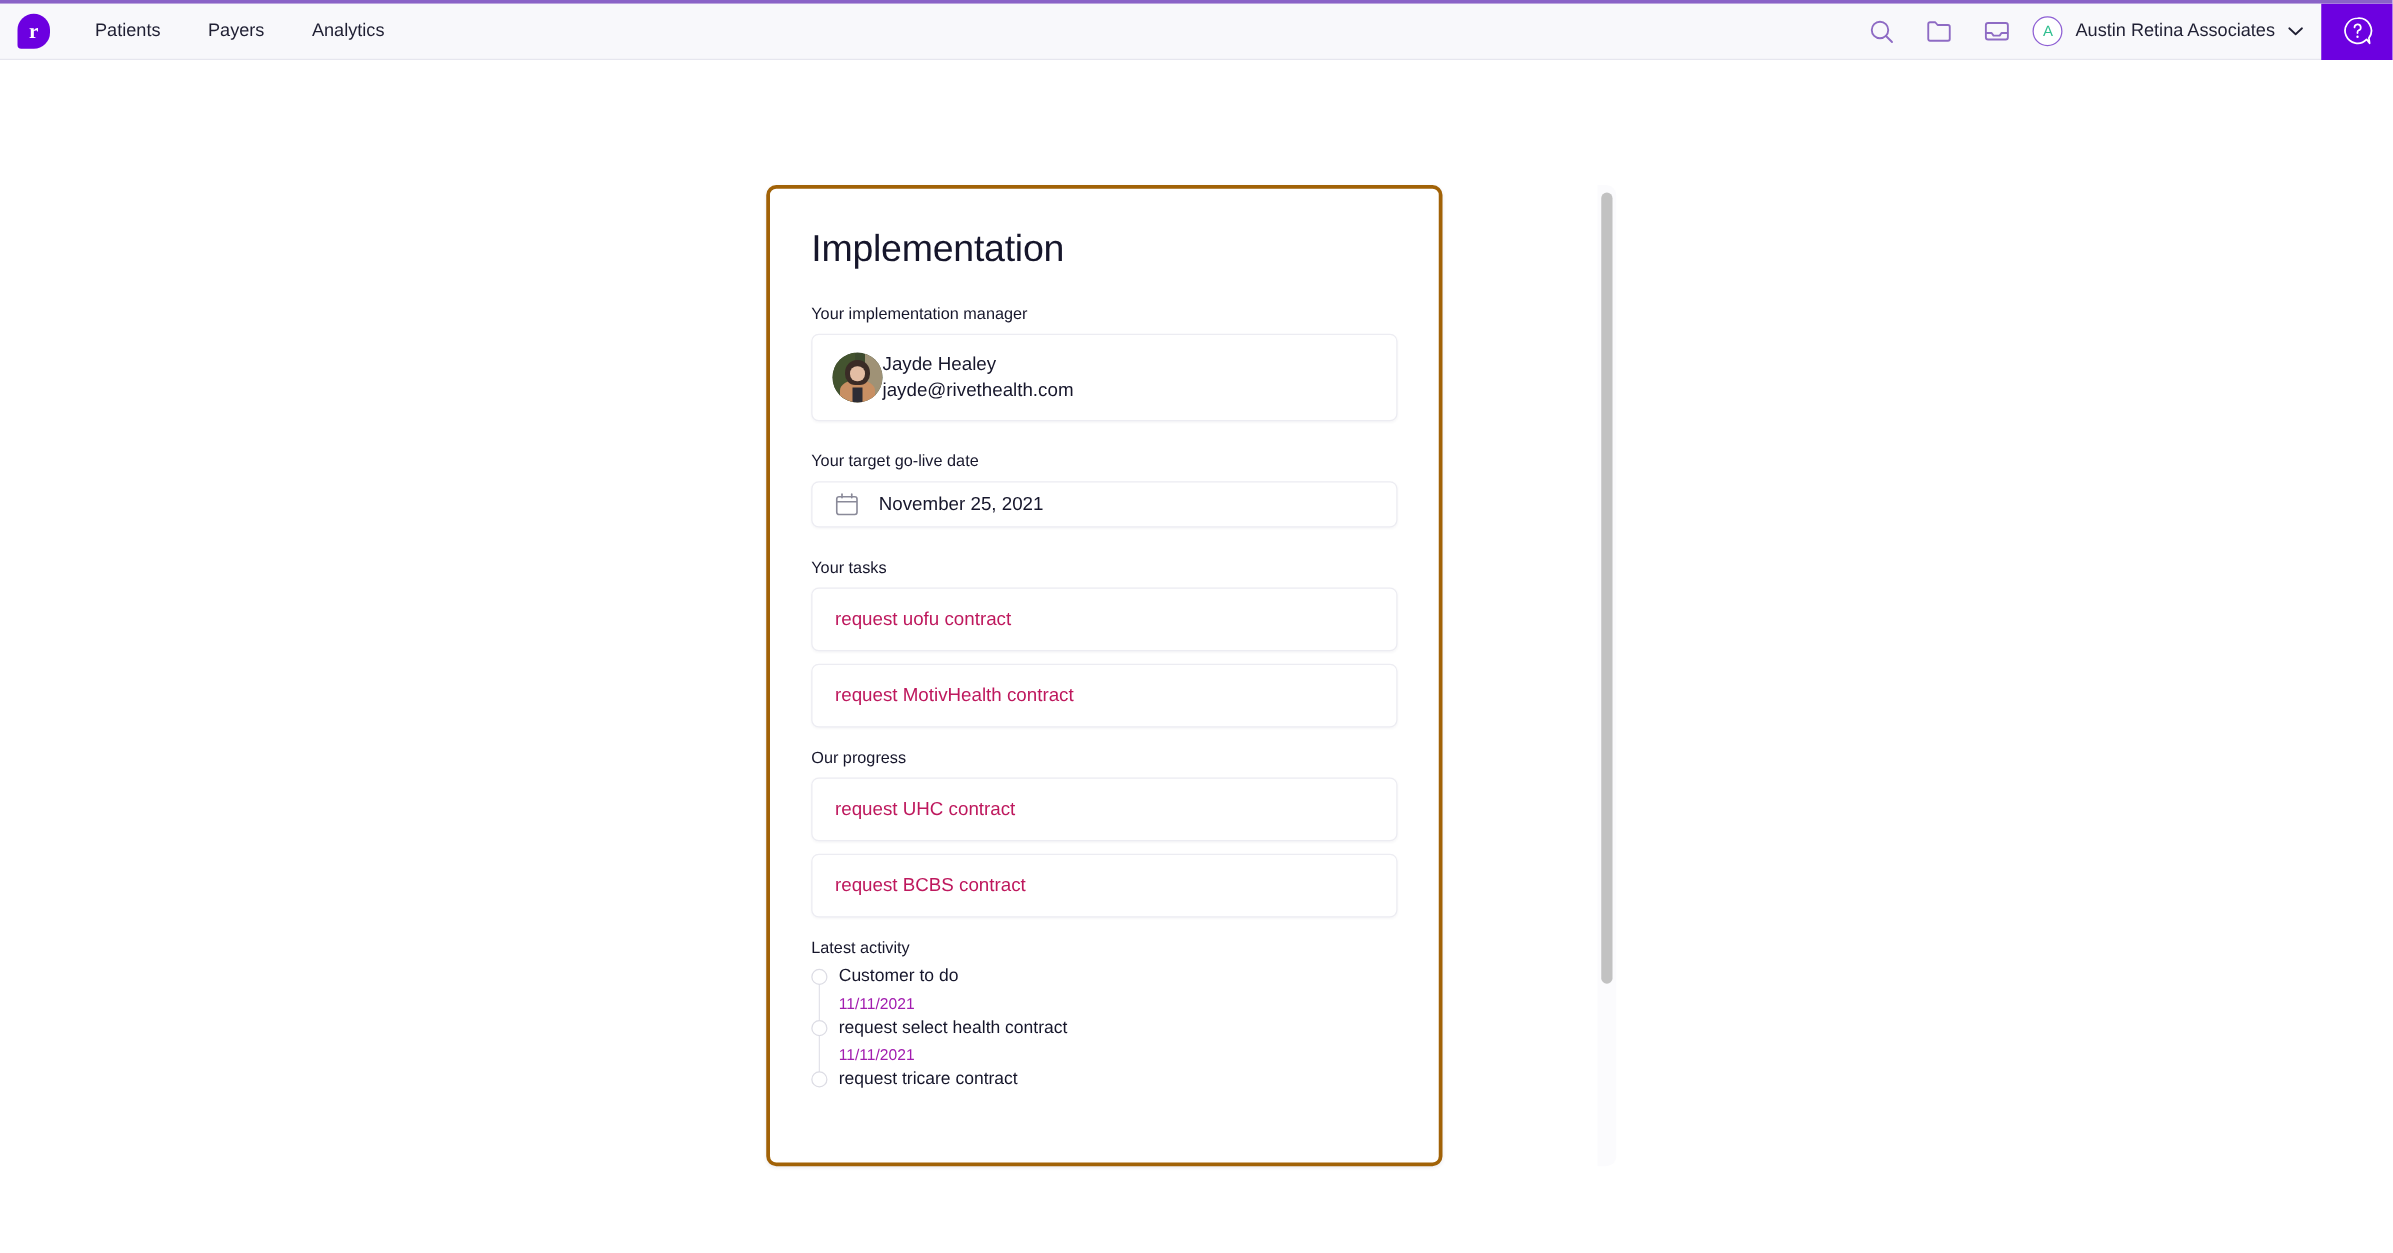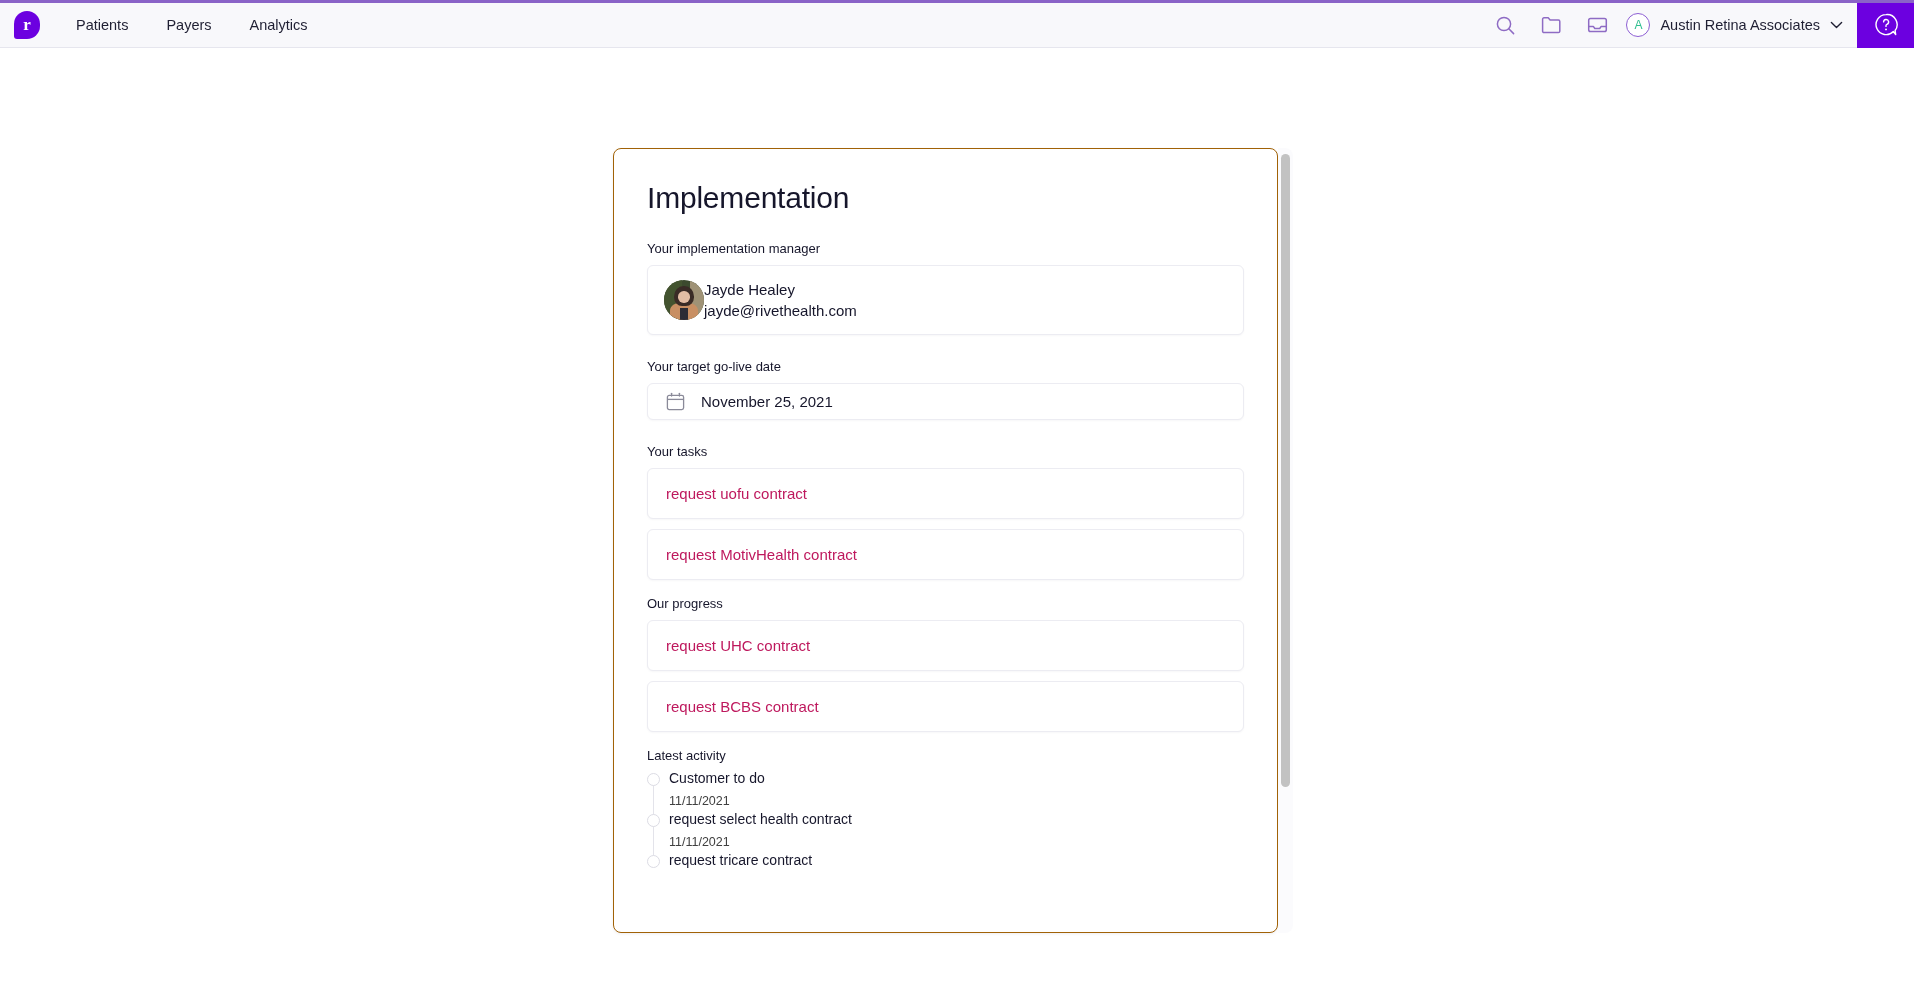--- a/index.html
+++ b/index.html
@@ -119,24 +119,24 @@
     justify-content: center;
     cursor: pointer;
     flex: none;
   }
 
   
   .card {
     position: absolute;
     left: 613px;
     top: 148px;
-    width: 665px;
+    width: 541px;
     height: 785px;
     background: #ffffff;
-    border: 1px solid #a16207;
+    border: 3px solid #a16207;
     border-radius: 8px;
     box-shadow: 0 1px 3px rgba(20,20,50,0.07);
     overflow: hidden;
   }
 
   .card-inner {
     padding: 32px 33px 0 33px;
   }
 
   .page-title {
@@ -224,21 +224,21 @@
   }
   .tl-line {
     position: absolute;
     left: 6px; top: 16px;
     width: 1px;
     height: 100%;
     background: #e3e3ea;
     z-index: 1;
   }
   .tl-title { font-size: 14px; color: #16162b; line-height: 1.4; }
-  .tl-date  { font-size: 12.5px; color: #404040; margin-top: 4px; line-height: 1.4; }
+  .tl-date  { font-size: 12.5px; color: #a21caf; margin-top: 4px; line-height: 1.4; }
 
   
   .scrollbar-track {
     position: absolute;
     left: 1278px;
     top: 148px;
     width: 15px;
     height: 785px;
     background: #fbfbfd;
     border-radius: 0 8px 8px 0;

